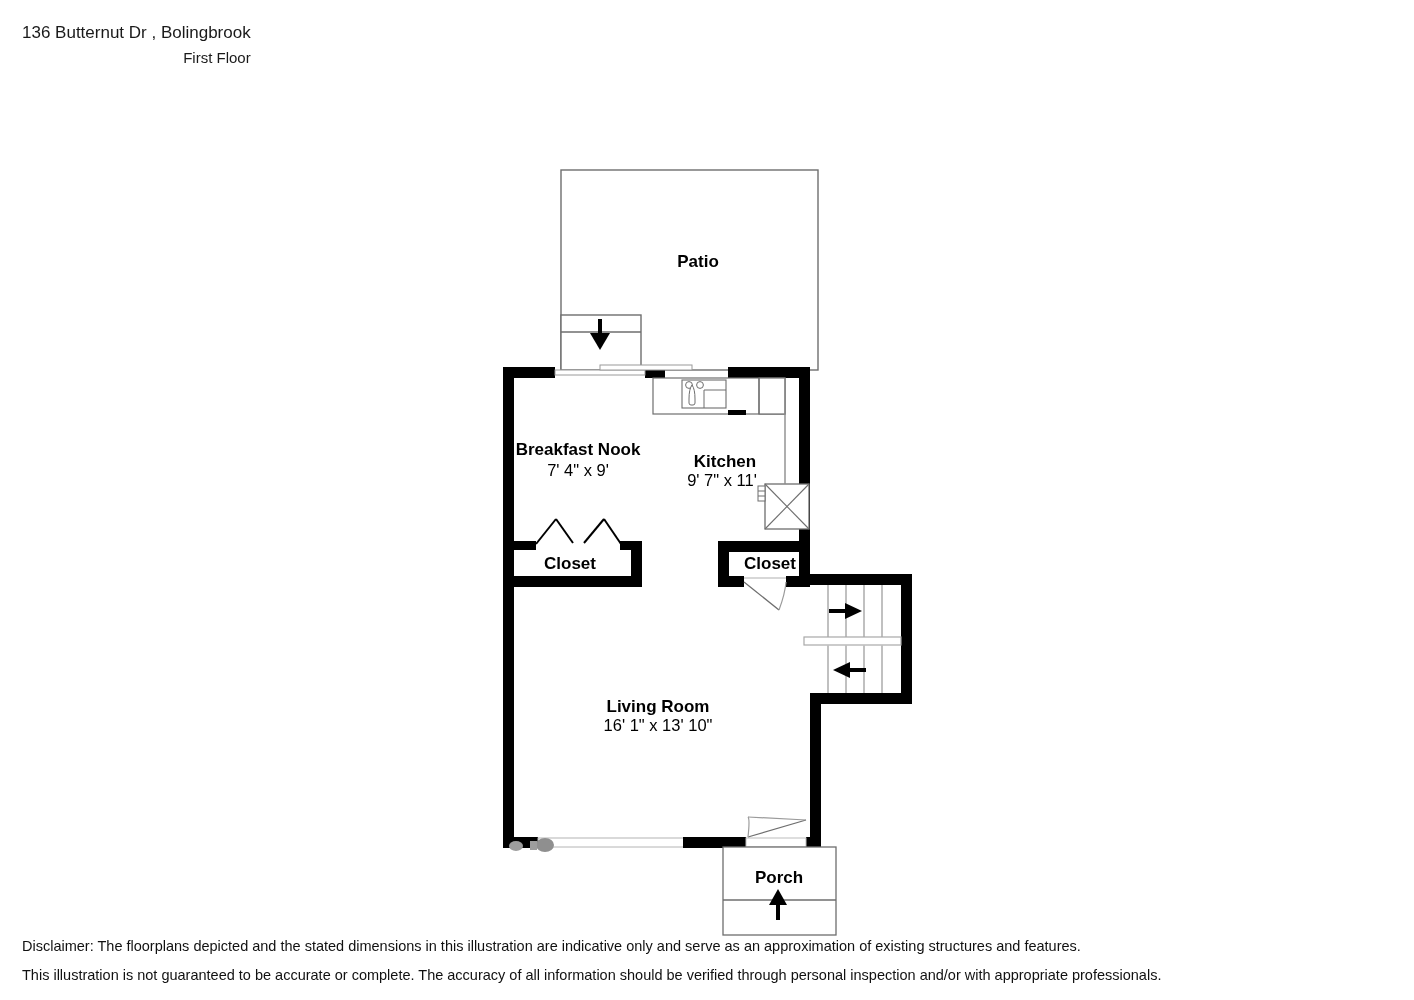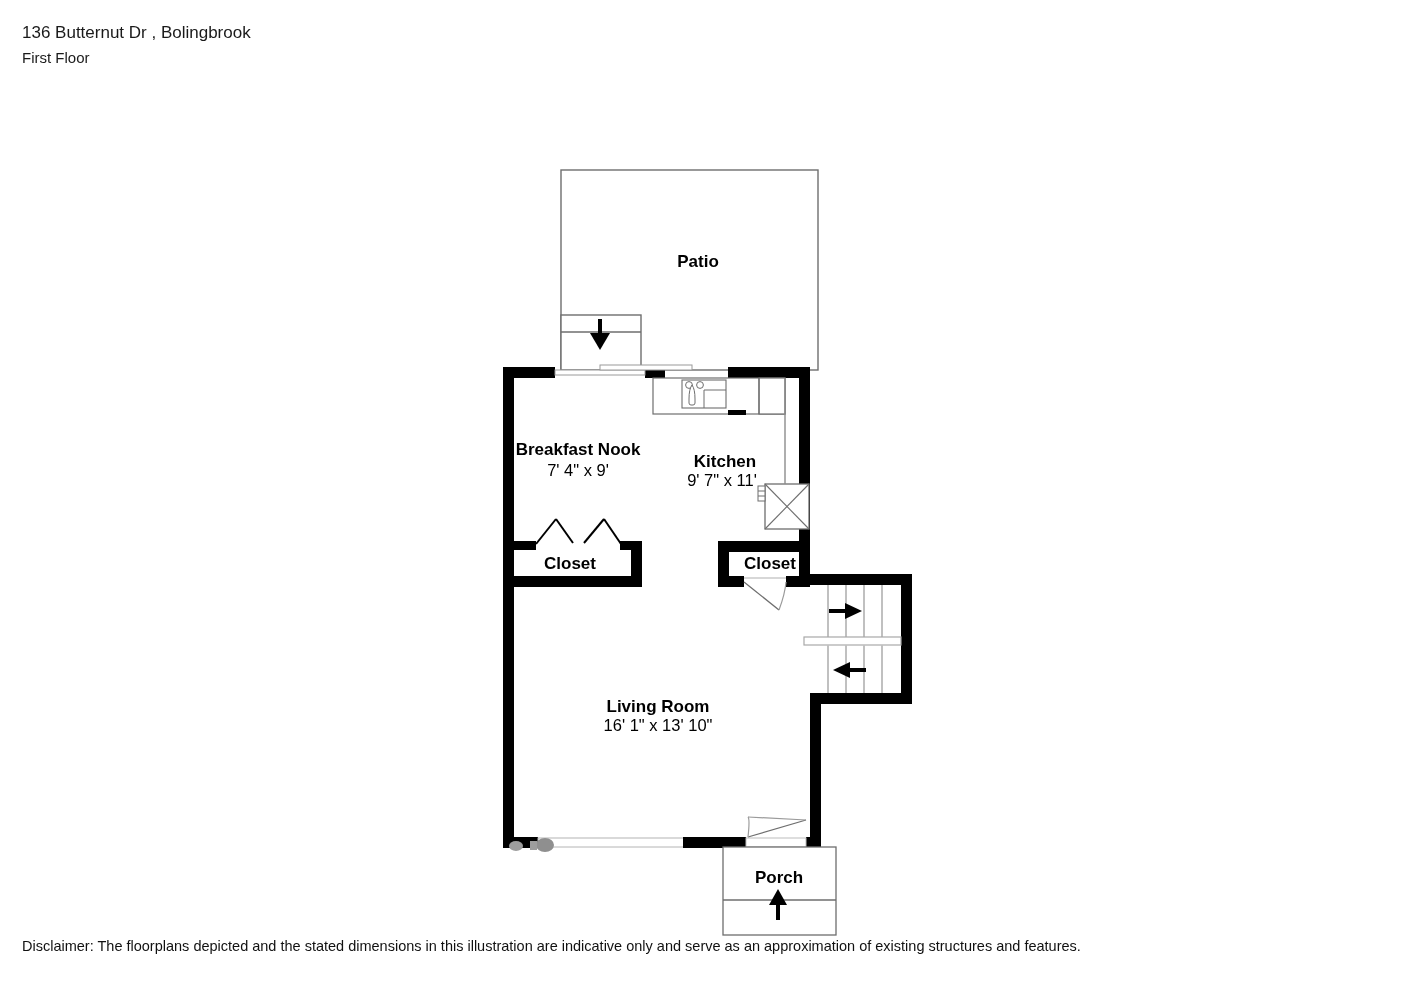--- a/index.html
+++ b/index.html
@@ -24,20 +24,21 @@
     font-size: 17px;
     line-height: 25px;
     color: #1a1a1a;
     white-space: nowrap;
   }
   #header .floor {
     font-size: 15px;
     line-height: 25px;
     color: #1a1a1a;
     white-space: nowrap;
+    text-align: right;
   }
   #plan-wrap {
     position: absolute;
     left: 0;
     top: 0;
     width: 1414px;
     height: 1000px;
     margin-top: 25px;
   }
   #disclaimer {
@@ -264,13 +265,14 @@
     <ellipse cx="516" cy="821" rx="7" ry="5" fill="#9d9d9d"></ellipse>
     <ellipse cx="545" cy="820" rx="9" ry="7" fill="#8f8f8f"></ellipse>
     <rect x="530" y="816" width="7" height="9" fill="#9d9d9d"></rect>
   </g>
 
 </svg>
 </div>
 
 <div id="disclaimer">
   <div class="line">Disclaimer: The floorplans depicted and the stated dimensions in this illustration are indicative only and serve as an approximation of existing structures and features.</div>
+  <div class="line">This illustration is not guaranteed to be accurate or complete. The accuracy of all information should be verified through personal inspection and/or with appropriate professionals.</div>
 </div>
 
 </body></html>

